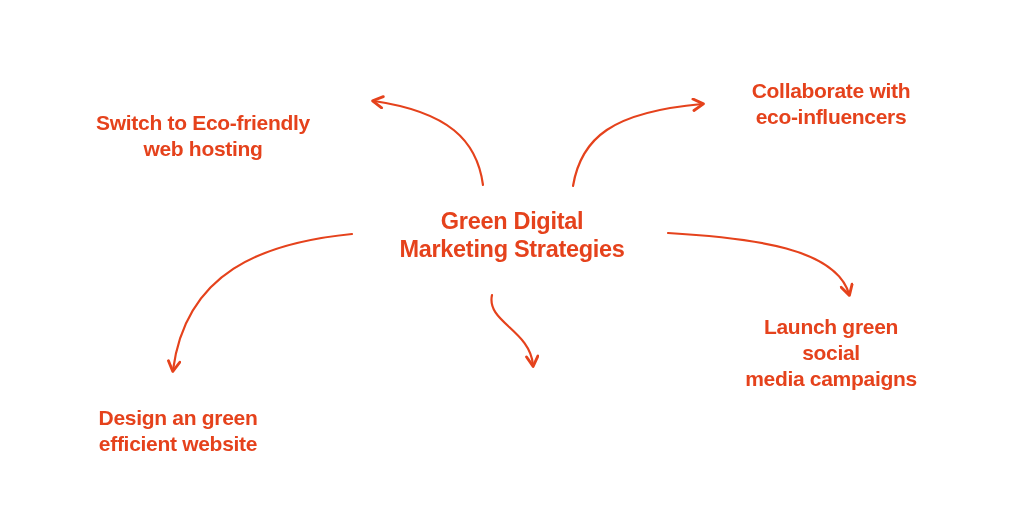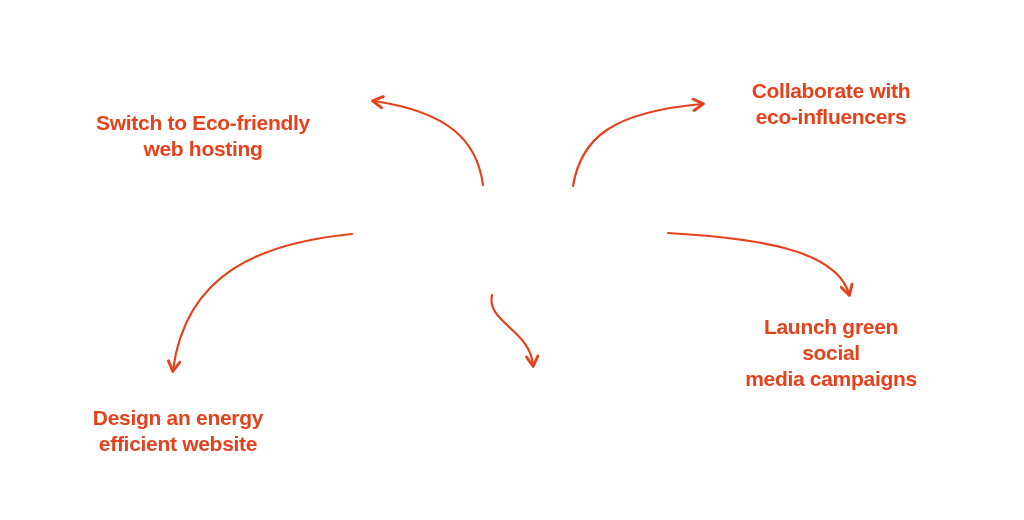--- a/index.html
+++ b/index.html
@@ -49,27 +49,29 @@
 
     <path class="connector" marker-end="url(#arrowhead)" d="M 573 186 C 581 138 612 112 702 104"></path>
 
     <path class="connector" marker-end="url(#arrowhead)" d="M 668 233 C 755 238 836 249 849 294"></path>
 
     <path class="connector" marker-end="url(#arrowhead)" d="M 352 234 C 262 243 186 272 173 370"></path>
 
     <path class="connector" marker-end="url(#arrowhead)" d="M 492 295 C 486 322 530 330 533 365"></path>
   </svg>
 
+  <div class="node node--center node--center-pos">Green Digital
+Marketing Strategies</div>
 
   <div class="node node--tl">Switch to Eco-friendly
 web hosting</div>
 
   <div class="node node--r">Launch green social
 media campaigns</div>
 
   <div class="node node--tr">Collaborate with
 eco-influencers</div>
 
-  <div class="node node--bl">Design an energy
+  <div class="node node--bl">Design an green
 efficient website</div>
 
 
 </div>
 
 </body></html>

